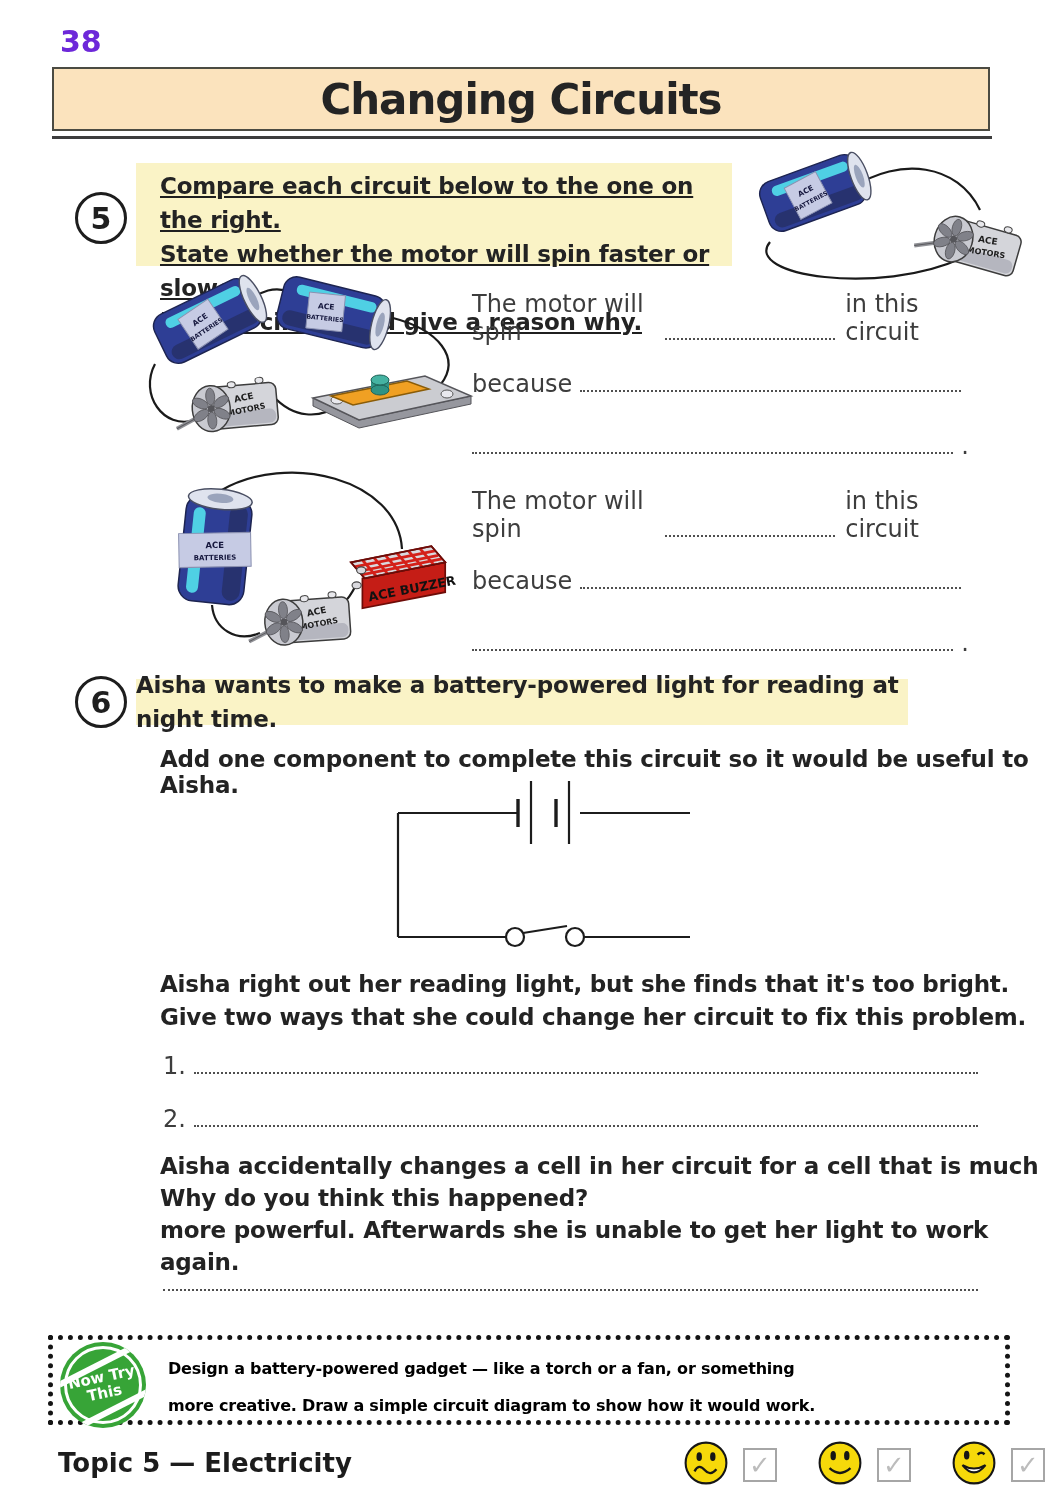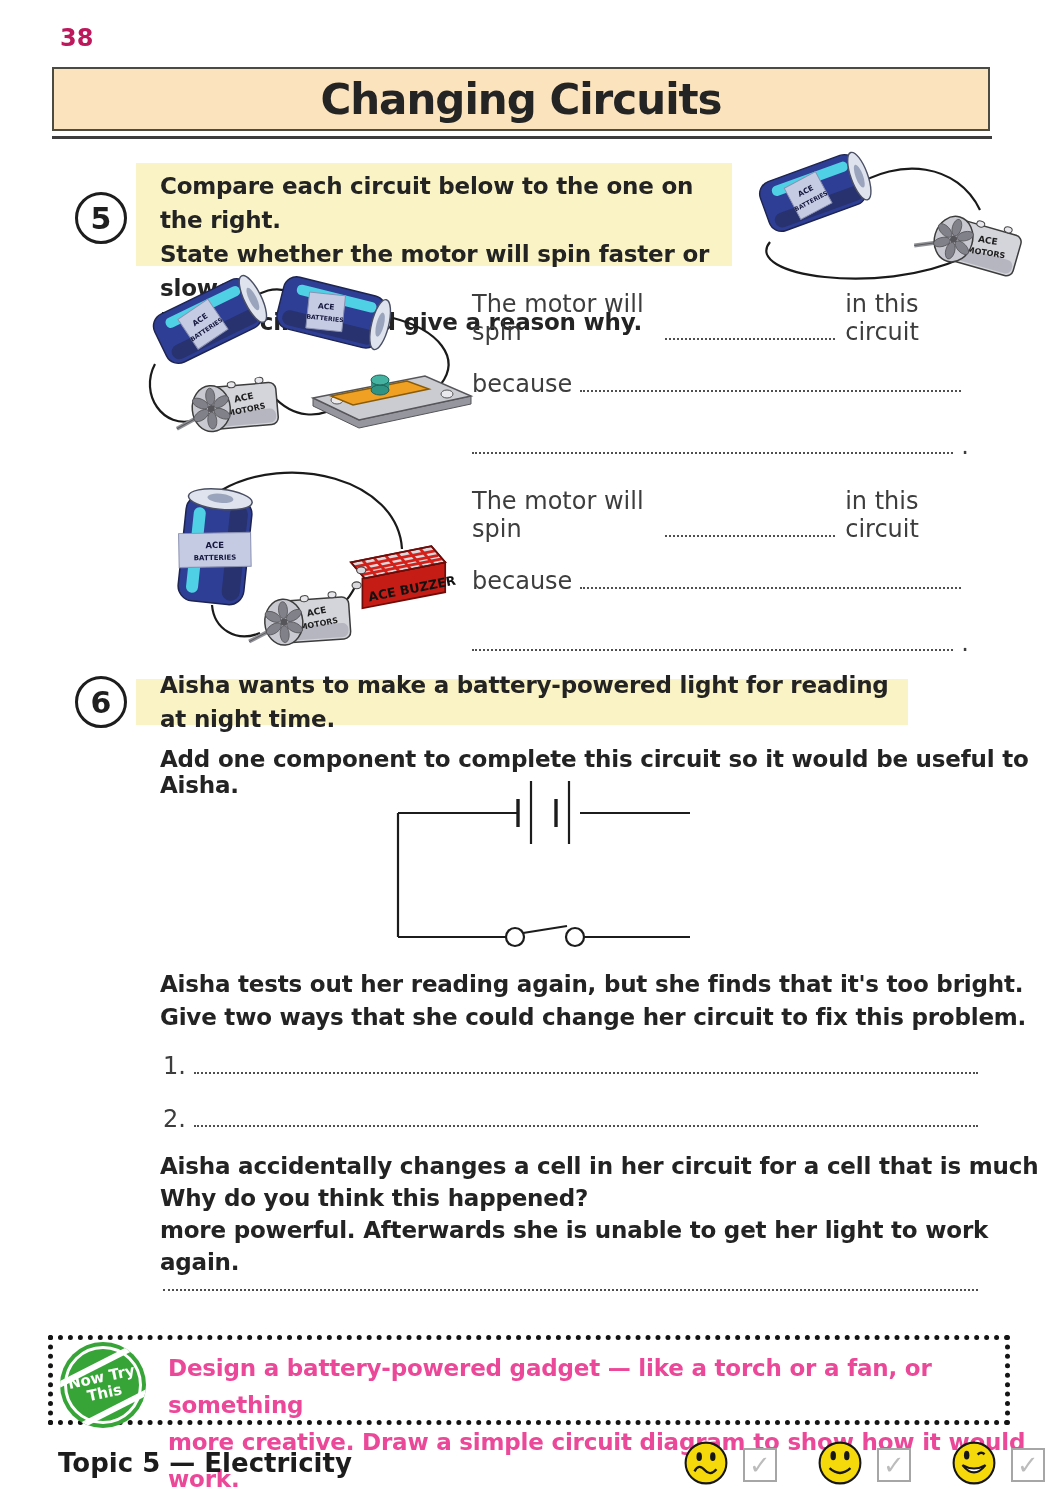--- a/index.html
+++ b/index.html
@@ -1,18 +1,18 @@
 <!DOCTYPE html>
 <html><head>
 <meta charset="utf-8">
 <style>
   html,body{margin:0;padding:0;background:#fff;}
   .page{position:relative;width:1060px;height:1500px;background:#ffffff;overflow:hidden;
         font-family:"DejaVu Sans","Liberation Sans",sans-serif;color:#1f1f1f;}
-  .pagenum{position:absolute;left:60px;top:24px;font-size:24px;font-weight:bold;color:#be185d;}
+  .pagenum{position:absolute;left:60px;top:24px;font-size:30px;font-weight:bold;color:#6d28d9;}
   .banner{position:absolute;left:52px;top:67px;width:938px;height:64px;background:#FBE3BD;
           border:2px solid #4b4b42;box-sizing:border-box;display:flex;align-items:center;justify-content:center;}
   .banner h1{margin:0;font-size:42px;font-weight:bold;letter-spacing:-1px;color:#242424;}
   .banner-underline{position:absolute;left:52px;top:136px;width:940px;height:3px;background:#3d3d3d;}
   .qcircle{position:absolute;width:52px;height:52px;border:3px solid #1d1d1d;border-radius:50%;
            display:flex;align-items:center;justify-content:center;font-size:30px;font-weight:bold;box-sizing:border-box;background:#fff;}
   .hl{position:absolute;background:#FAF3C6;box-sizing:border-box;}
   .qtext{font-size:23px;font-weight:bold;line-height:34px;color:#232323;letter-spacing:-0.2px;}
   .hl .qtext{display:block;}
   .instr{position:absolute;font-size:23px;font-weight:bold;color:#232323;letter-spacing:-0.2px;}
@@ -25,21 +25,21 @@
   .soloDots{position:absolute;width:815px;}
   .soloDots .dots{margin:0;}
   .ntt-box{position:absolute;left:48px;top:1335px;width:962px;height:90px;border:5px dotted #141414;box-sizing:border-box;}
   .stamp{position:absolute;left:60px;top:1342px;width:86px;height:86px;border-radius:50%;background:#37A437;overflow:hidden;}
   .stamp:after{content:"";position:absolute;inset:4px;border:3px solid #ffffff;border-radius:50%;z-index:3;}
   .stamp .stripe{position:absolute;width:120px;height:6px;background:#fff;transform:rotate(-27deg);z-index:1;}
   .stripe.s1{left:-14px;top:16px;}
   .stripe.s2{left:-10px;top:66px;}
   .stamp .stamp-text{position:absolute;inset:0;display:flex;flex-direction:column;align-items:center;justify-content:center;
         transform:rotate(-12deg);color:#fff;font-weight:bold;font-size:15px;line-height:16px;z-index:2;}
-  .ntt-text{position:absolute;left:168px;top:1350px;font-size:23px;font-weight:bold;line-height:37px;color:#ec4899;letter-spacing:-0.2px;}
+  .ntt-text{position:absolute;left:168px;top:1350px;font-size:16px;font-weight:bold;line-height:37px;color:#000000;letter-spacing:-0.2px;}
   .footer-topic{position:absolute;left:58px;top:1448px;font-size:26px;font-weight:bold;color:#1c1c1c;}
   .rating{position:absolute;left:683px;top:1440px;display:flex;align-items:center;}
   .rating .gap-s{width:14px;}
   .rating .gap-l{width:40px;}
   .checkbox{width:34px;height:34px;border:2px solid #a6a6a6;box-sizing:border-box;display:flex;align-items:center;justify-content:center;
             font-size:26px;color:#bcbcbc;background:#fff;margin-top:4px;}
   svg text{font-family:"DejaVu Sans",sans-serif;}
 </style>
 </head>
 <body>
@@ -129,21 +129,21 @@
   <div class="pagenum">38</div>
 
   <div class="banner">
     <h1>Changing Circuits</h1>
   </div>
   <div class="banner-underline"></div>
 
   <div class="qcircle" style="left:75px;top:192px;">
     <span>5</span>
   </div>
-  <div class="hl" style="left:136px;top:163px;width:596px;height:103px;padding:6px 0 0 24px;">
+  <div class="hl" style="left:136px;top:163px;width:596px;height:103px;padding:6px 0 0 24px;text-decoration:underline;">
     <span class="qtext">Compare each circuit below to the one on the right.</span>
     <span class="qtext">State whether the motor will spin faster or slower</span>
     <span class="qtext">in each circuit and give a reason why.</span>
   </div>
 
   <svg style="position:absolute;left:740px;top:148px;" width="310" height="145" viewBox="0 0 310 145">
     <path d="M112,40 C160,8 218,16 240,62" fill="none" stroke="#1a1a1a" stroke-width="2.2"></path>
     <path d="M30,94 C2,128 140,148 222,110" fill="none" stroke="#1a1a1a" stroke-width="2.2"></path>
     <use href="#bat-h" transform="translate(16,38) rotate(-20) scale(0.93)"></use>
     <use href="#motor" transform="translate(196,58) rotate(16)"></use>
@@ -197,21 +197,21 @@
     </div>
     <div class="arow" style="margin-top:34px;">
       <span class="dots dots-lead"></span>
       <span>.</span>
     </div>
   </div>
 
   <div class="qcircle" style="left:75px;top:676px;">
     <span>6</span>
   </div>
-  <div class="hl" style="left:136px;top:679px;width:772px;height:46px;display:flex;align-items:center;padding-left:24px;">
+  <div class="hl" style="left:136px;top:679px;width:772px;height:46px;display:flex;align-items:center;">
     <span class="qtext">Aisha wants to make a battery-powered light for reading at night time.</span>
   </div>
   <div class="instr" style="left:160px;top:746px;">Add one component to complete this circuit so it would be useful to Aisha.</div>
 
   <svg style="position:absolute;left:393px;top:780px;" width="310" height="175" viewBox="0 0 310 175">
     <g stroke="#1c1c1c" stroke-width="2.2" fill="none">
       <line x1="5" y1="33" x2="125" y2="33"></line>
       <line x1="5" y1="33" x2="5" y2="157"></line>
       <line x1="187" y1="33" x2="297" y2="33"></line>
       <line x1="5" y1="157" x2="113" y2="157"></line>
@@ -220,21 +220,21 @@
       <line x1="138" y1="1" x2="138" y2="64"></line>
       <line x1="163" y1="19" x2="163" y2="47" stroke-width="3.4"></line>
       <line x1="176" y1="1" x2="176" y2="64"></line>
       <circle cx="122" cy="157" r="9" fill="#fff"></circle>
       <circle cx="182" cy="157" r="9" fill="#fff"></circle>
       <line x1="130" y1="153" x2="174" y2="146"></line>
     </g>
   </svg>
 
   <div class="instr" style="left:160px;top:968px;line-height:33px;">
-    <span style="display:block">Aisha tests out her reading again, but she finds that it's too bright.</span>
+    <span style="display:block">Aisha right out her reading light, but she finds that it's too bright.</span>
     <span style="display:block">Give two ways that she could change her circuit to fix this problem.</span>
   </div>
 
   <div class="numline arow" style="left:163px;top:1052px;">
     <span>1.</span>
     <span class="dots" style="margin-right:0;"></span>
   </div>
   <div class="numline arow" style="left:163px;top:1105px;">
     <span>2.</span>
     <span class="dots" style="margin-right:0;"></span>

